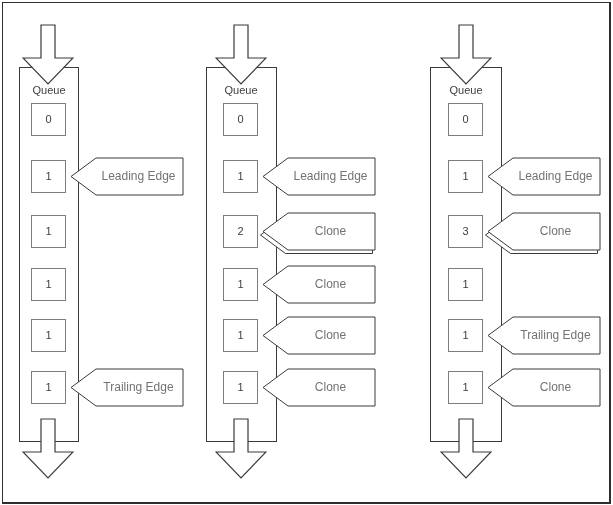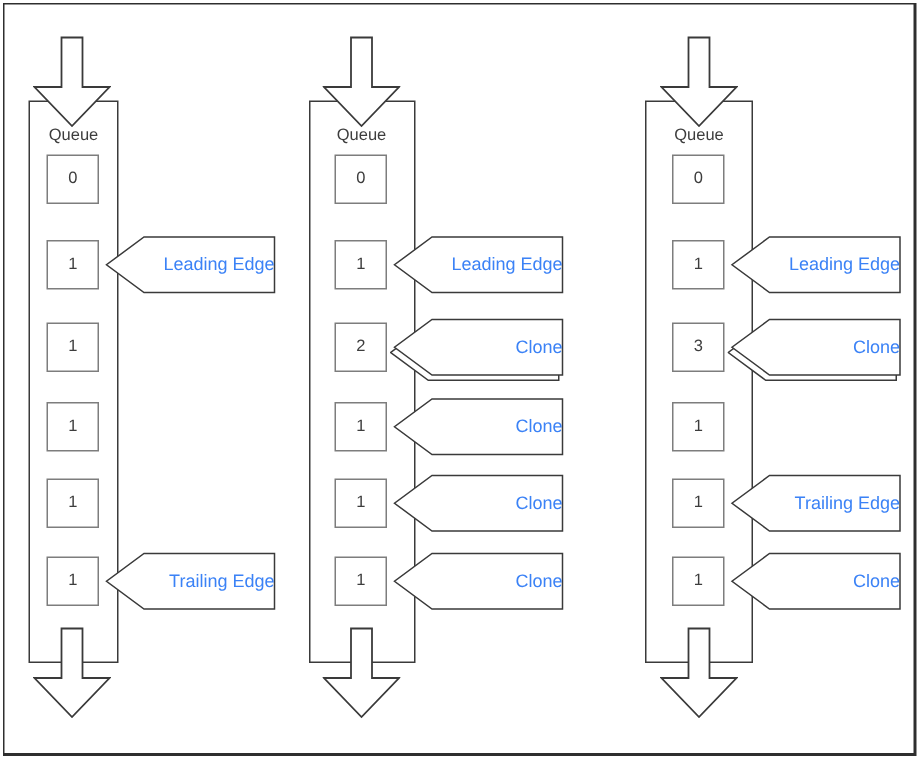--- a/index.html
+++ b/index.html
@@ -30,21 +30,21 @@
   .cell.r0 { top:103px; } .cell.r1 { top:160px; } .cell.r2 { top:215px; }
   .cell.r3 { top:268px; } .cell.r4 { top:319px; } .cell.r5 { top:371px; }
 
   .callout { position:absolute; width:118px; height:46px;
              left:calc(var(--cx) + 19px); z-index:4; }
   .callout.r1 { top:157px; } .callout.r2 { top:212px; } .callout.r3 { top:265px; }
   .callout.r4 { top:316px; } .callout.r5 { top:368px; }
   .callout svg { position:absolute; left:0; top:0; width:118px; height:46px; }
   .callout polygon { fill:#ffffff; stroke:#3a3a3a; stroke-width:1; stroke-linejoin:miter; }
   .callout .txt { position:absolute; left:26px; top:1px; width:89px; height:37px;
-                  line-height:37px; text-align:right; font-size:12px; color:#3b82f6; }
+                  line-height:37px; text-align:center; font-size:12px; color:#737373; }
 </style>
 </head>
 <body>
 
 <div class="canvas">
   <div class="frame"></div>
 
   <div class="col" style="--cx:49px; --cw:60px; --ax:48px">
     <div class="container"></div>
     <svg class="arrow top" viewBox="0 0 52 61">

